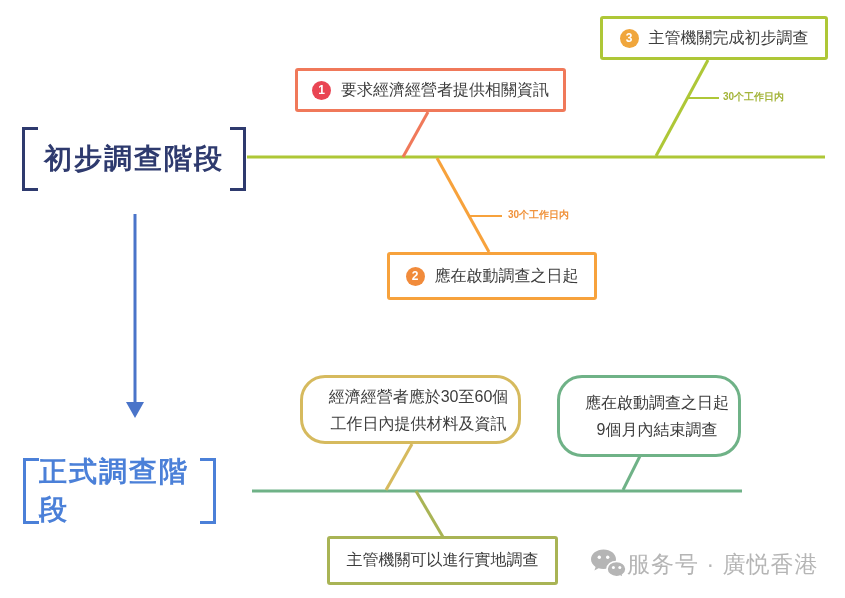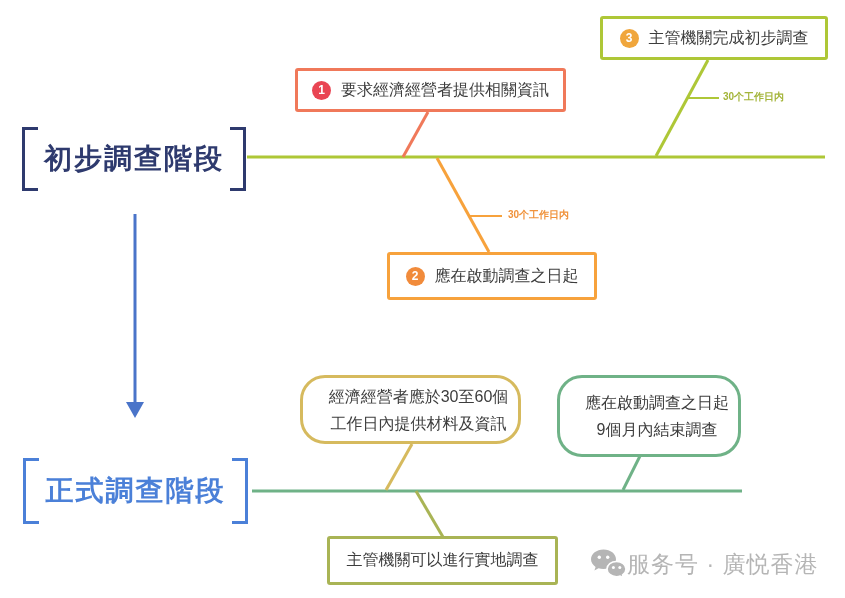--- a/index.html
+++ b/index.html
@@ -26,21 +26,21 @@
   
   .phase{position:absolute;display:flex;align-items:stretch;}
   .phase .bracket{width:13px;}
   .bracket.l{border-left:3px solid;border-top:3px solid;border-bottom:3px solid;}
   .bracket.r{border-right:3px solid;border-top:3px solid;border-bottom:3px solid;}
   .phase .ttl{flex:1;display:flex;align-items:center;justify-content:center;
     font-weight:bold;font-size:28px;letter-spacing:2px;}
   #phase1{left:22px;top:127px;width:224px;height:64px;}
   #phase1 .bracket{border-color:var(--navy);}
   #phase1 .ttl{color:var(--navy);}
-  #phase2{left:23px;top:458px;width:225px;height:66px;}
+  #phase2{left:23px;top:458px;width:193px;height:66px;}
   #phase2 .bracket{border-color:var(--blue);}
   #phase2 .ttl{color:var(--blue);}
 
   
   .box{position:absolute;background:#fff;border:3px solid;border-radius:3px;
     display:flex;align-items:center;justify-content:center;gap:10px;
     font-size:16px;color:#3d3d3d;box-sizing:border-box;}
   .badge{width:19px;height:19px;border-radius:50%;color:#fff;font-size:12px;
     font-weight:bold;display:flex;align-items:center;justify-content:center;flex:0 0 auto;}
   #event1-box{left:295px;top:68px;width:271px;height:44px;border-color:var(--coral);}

